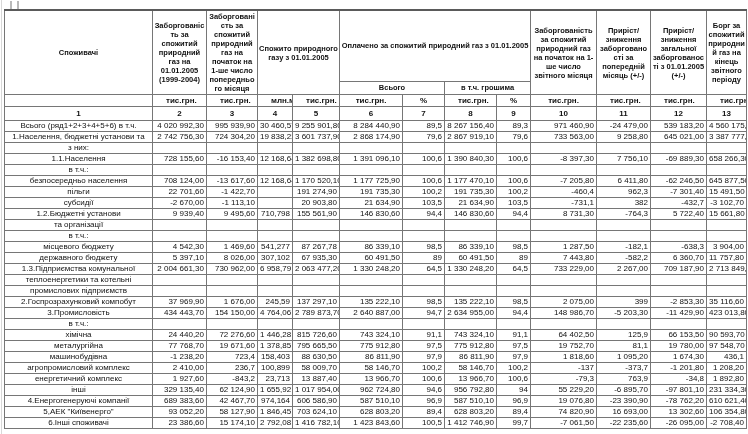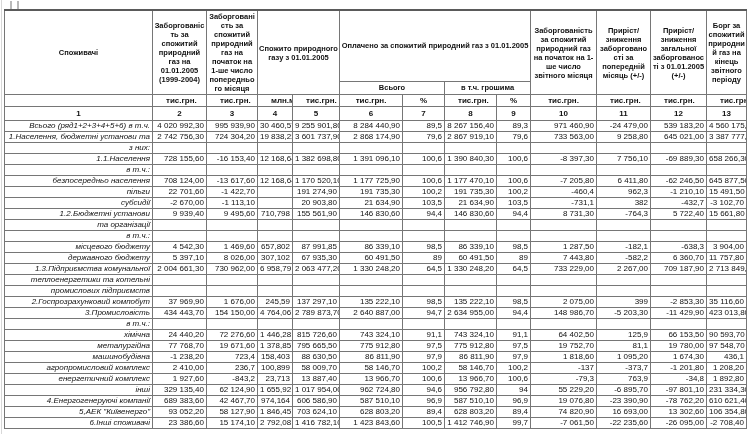--- a/index.html
+++ b/index.html
@@ -74,21 +74,21 @@
   tr.colnum-row td { height: 14px; }
 
   tbody.data td {
     font-size: 8px;
     line-height: 10px;
     height: 11px;
     white-space: nowrap;
     padding: 0 2px;
     vertical-align: middle;
   }
-  tbody.data td.lbl { text-align: right; font-style: italic; }
+  tbody.data td.lbl { text-align: center; }
   tbody.data td.num { text-align: right; }
 </style>
 </head>
 <body>
 
 <div class="window-edge"></div>
 <div class="page-edge-mark mark-1"></div>
 <div class="page-edge-mark mark-2"></div>
 
 <table class="report">
@@ -250,21 +250,21 @@
         <td class="num">22 701,60</td>
         <td class="num">-1 422,70</td>
         <td class="num"></td>
         <td class="num">191 274,90</td>
         <td class="num">191 735,30</td>
         <td class="num">100,2</td>
         <td class="num">191 735,30</td>
         <td class="num">100,2</td>
         <td class="num">-460,4</td>
         <td class="num">962,3</td>
-        <td class="num">-1 210,10</td>
+        <td class="num">-7 301,40</td>
         <td class="num">15 491,50</td>
       </tr>
       <tr>
         <td class="lbl">субсидії</td>
         <td class="num">-2 670,00</td>
         <td class="num">-1 113,10</td>
         <td class="num"></td>
         <td class="num">20 903,80</td>
         <td class="num">21 634,90</td>
         <td class="num">103,5</td>
@@ -317,22 +317,22 @@
         <td class="num"></td>
         <td class="num"></td>
         <td class="num"></td>
         <td class="num"></td>
         <td class="num"></td>
       </tr>
       <tr>
         <td class="lbl">місцевого бюджету</td>
         <td class="num">4 542,30</td>
         <td class="num">1 469,60</td>
-        <td class="num">657,802</td>
-        <td class="num">87 991,85</td>
+        <td class="num">541,277</td>
+        <td class="num">87 267,78</td>
         <td class="num">86 339,10</td>
         <td class="num">98,5</td>
         <td class="num">86 339,10</td>
         <td class="num">98,5</td>
         <td class="num">1 287,50</td>
         <td class="num">-182,1</td>
         <td class="num">-638,3</td>
         <td class="num">3 904,00</td>
       </tr>
       <tr>

